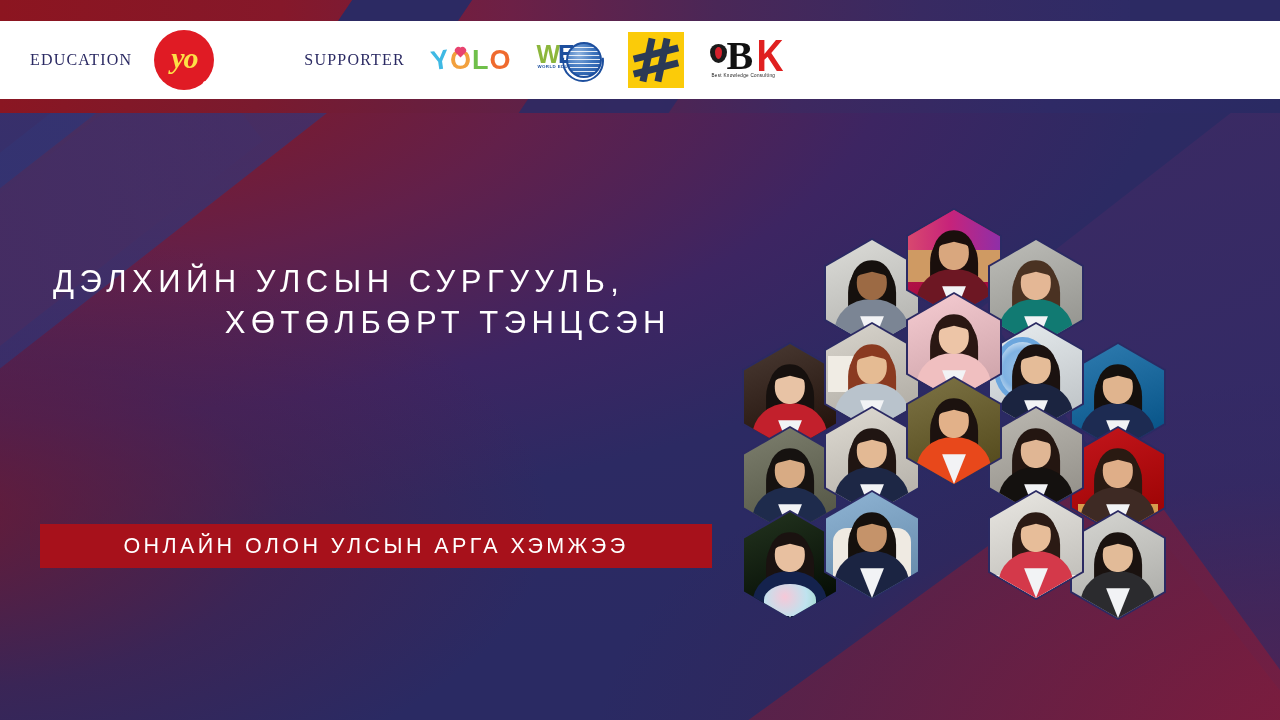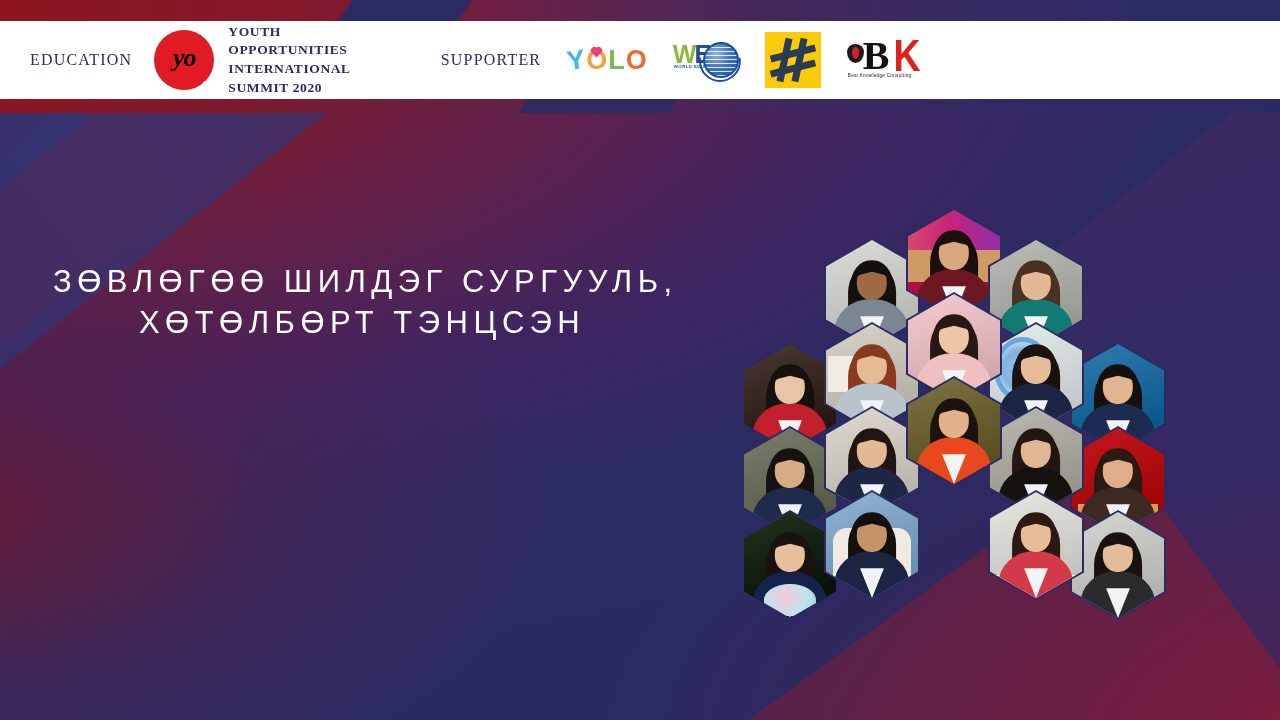--- a/index.html
+++ b/index.html
@@ -108,21 +108,21 @@
 
   
   .yo-logo{
     margin-left:22px;
     width:60px; height:60px; border-radius:50%;
     background:#e01b24; position:relative; flex:0 0 auto;
   }
   .yo-logo .yo-text{
     position:absolute; inset:0; display:flex; align-items:center; justify-content:center;
     font-family:"Liberation Serif", serif; font-style:italic; font-weight:700;
-    font-size:26px; color:#000000; letter-spacing:-1px; padding-bottom:4px;
+    font-size:30px; color:#fde047; letter-spacing:-1px; padding-bottom:4px;
   }
   .yo-logo .yo-dot{
     position:absolute; right:6px; bottom:4px; width:5px; height:5px;
     border-radius:50%; background:#ffffff;
   }
 
   .yois-text{
     margin-left:14px;
     font-family:"Liberation Serif", serif;
     font-weight:700; color:#2b2a63; font-size:13.5px; line-height:1.38;
@@ -225,21 +225,21 @@
 
   
   .copy{ position:absolute; left:0; top:0; width:760px; height:720px; z-index:6; }
 
   .headline{
     position:absolute; left:53px; top:262px; width:690px;
     color:#ffffff; font-size:31px; font-weight:400;
     letter-spacing:5.5px; line-height:1.32;
     text-align:left;
   }
-  .headline .l2{ display:block; text-align:center; padding-right:72px; }
+  .headline .l2{ display:block; text-align:right; padding-right:72px; }
 
   .bignum{
     position:absolute; left:96px; top:344px; width:640px;
     font-family:"Liberation Serif", serif;
     font-size:86px; font-weight:700; color:#ffffff;
     letter-spacing:11px; line-height:1.12;
     text-shadow:5px 5px 0 #a8202c;
     white-space:nowrap;
   }
 
@@ -334,24 +334,20 @@
 
   <div class="logo-bar">
 
     <span class="bar-label organizer-label">EDUCATION</span>
 
     <div class="yo-logo">
       <span class="yo-text">yo</span>
       <span class="yo-dot"></span>
     </div>
 
-    <div class="yois-text">YOUTH
-OPPORTUNITIES
-INTERNATIONAL
-SUMMIT 2020</div>
 
     <span class="bar-label supporter-label">SUPPORTER</span>
 
     <div class="yolo-logo">
       <span class="c1">Y</span>
       <span class="c2">O</span>
       <span class="c3">L</span>
       <span class="c4">O</span>
       <span class="heart"></span>
     </div>
@@ -377,26 +373,29 @@
       <span class="bk-sub">Best Knowledge Consulting</span>
     </div>
   </div>
 
   <div class="under-strip">
     <div class="wedge"></div>
   </div>
 
   <div class="copy">
     <div class="headline">
-      <span>ЗӨВЛӨГӨӨ ШИЛДЭГ СУРГУУЛЬ,</span>
+      <span>ДЭЛХИЙН УЛСЫН СУРГУУЛЬ,</span>
       <span class="l2">ХӨТӨЛБӨРТ ТЭНЦСЭН</span>
     </div>
 
 
 
+    <div class="ribbon">
+      <span class="ribbon-text">ОНЛАЙН ОЛОН УЛСЫН АРГА ХЭМЖЭЭ</span>
+    </div>
 
   </div>
 
   <div class="collage" id="collage">
       <div class="hex" style="left: 0px; top: 146px; z-index: 11;">
         <div class="inner">
           <div class="photo">
             <div class="ph-bg" style="background: linear-gradient(160deg, rgb(74, 58, 51) 0%, rgb(28, 12, 5) 100%);"></div>
             <div class="ph-hair-long" style="background: rgb(22, 16, 14);"></div>
             <div class="ph-body" style="background: rgb(194, 32, 44);"></div>

